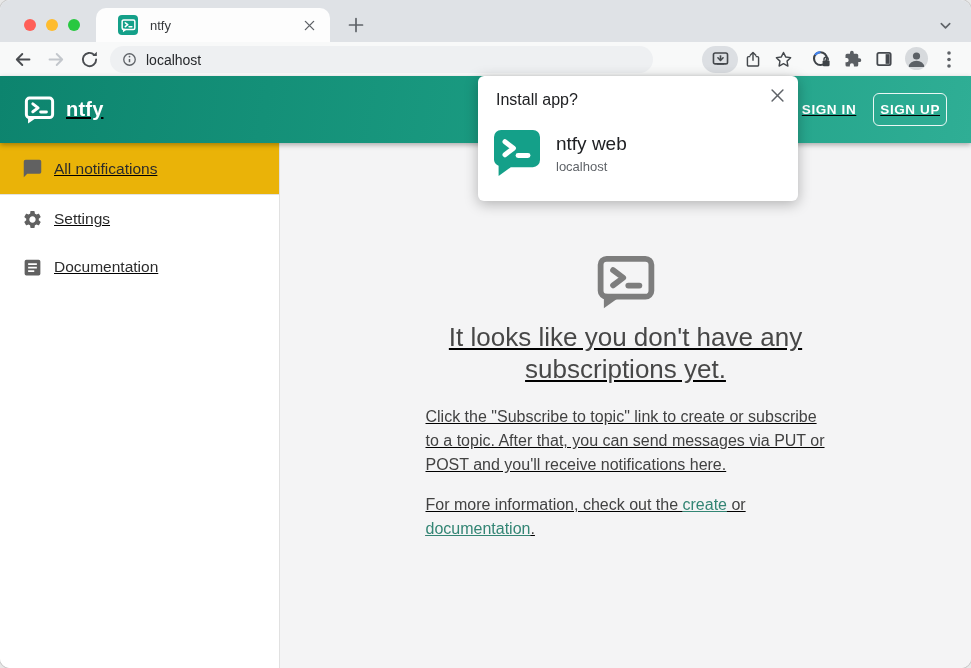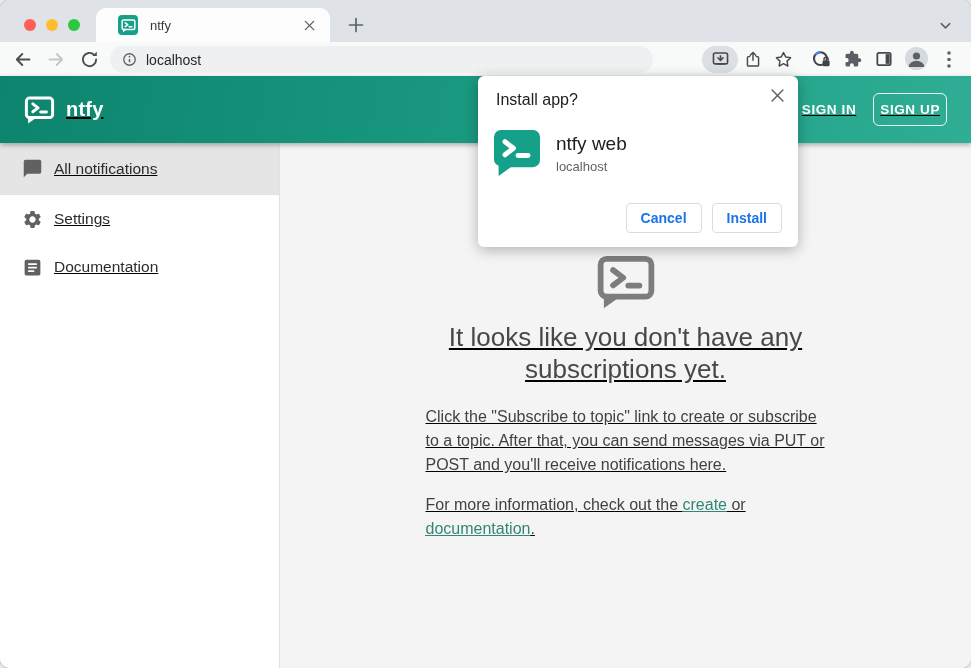--- a/index.html
+++ b/index.html
@@ -61,31 +61,31 @@
   .signin { font-size:13.5px; font-weight:bold; letter-spacing:.6px; padding:9px 6px; margin-right:11px; }
   .signup {
     font-size:13.5px; font-weight:bold; letter-spacing:.6px; color:#fff;
     border:1.5px solid rgba(255,255,255,.9); border-radius:6px;
     padding:8px 6px; background:transparent; font-family:inherit;
   }
   
   .bodyrow { display:flex; height:525px; }
   .sidebar { width:280px; background:#fff; border-right:1px solid #e1e1e1; }
   .nav-item { height:48px; display:flex; align-items:center; padding-left:22px; gap:11px; font-size:15.5px; color:#2b2b2b; }
-  .nav-item.selected { height:52px; background:#e5e5e5; border-bottom:1px solid #e2e2e2; }
+  .nav-item.selected { height:52px; background:#eab308; border-bottom:1px solid #e2e2e2; }
   .nav-ic { width:21px; height:21px; flex:0 0 auto; color:#616161; }
   .main { flex:1; background:#f4f4f5; display:flex; justify-content:center; }
   .empty { width:400px; margin-top:108px; color:#424242; }
   .empty-icon { display:block; margin:0 auto 10px; color:#7d7d7d; }
   .empty h1 { font-size:26px; font-weight:400; color:#474747; text-align:center; line-height:1.24; margin:0 0 20px; }
   .empty p { font-size:16px; line-height:1.5; margin:0 0 16px; }
   .empty a { color:#338574; text-decoration:underline; cursor:pointer; }
   
   .dialog {
-    position:absolute; left:478px; top:76px; width:320px; height:171px; z-index:10;
+    position:absolute; left:478px; top:76px; width:320px; height:125px; z-index:10;
     background:#fff; border-radius:6px; box-shadow:0 3px 14px rgba(0,0,0,.28);
   }
   .dlg-title { position:absolute; left:18px; top:15px; font-size:16px; color:#202124; }
   .dlg-close { position:absolute; right:11px; top:9px; width:20px; height:20px; display:grid; place-items:center; }
   .dlg-row { position:absolute; left:16px; top:54px; display:flex; gap:16px; }
   .dlg-appicon { width:46px; height:46px; display:block; }
   .dlg-appname { font-size:19px; color:#202124; margin-top:3px; }
   .dlg-origin { font-size:13px; color:#5f6368; margin-top:4px; }
   .dlg-actions { position:absolute; right:16px; bottom:14px; display:flex; gap:10px; }
   .dlg-btn {
@@ -280,19 +280,15 @@
       <svg class="dlg-appicon" viewBox="0 0 26 26">
         <path d="M4 0 h18 a4 4 0 0 1 4 4 v13 a4 4 0 0 1 -4 4 h-12.5 L2.6 26 L2.6 20.2 A4 4 0 0 1 0 17 V4 a4 4 0 0 1 4 -4 Z" fill="#14a089"></path>
         <path d="M6.2 6.6 L11 10.3 L6.2 14" fill="none" stroke="#fff" stroke-width="2.8" stroke-linecap="round" stroke-linejoin="round"></path>
         <line x1="13.6" y1="14.4" x2="19.2" y2="14.4" stroke="#fff" stroke-width="2.8" stroke-linecap="round"></line>
       </svg>
       <div>
         <div class="dlg-appname">ntfy web</div>
         <div class="dlg-origin">localhost</div>
       </div>
     </div>
-    <div class="dlg-actions">
-      <button class="dlg-btn">Cancel</button>
-      <button class="dlg-btn">Install</button>
-    </div>
   </div>
 
 </div>
 
 </body></html>

